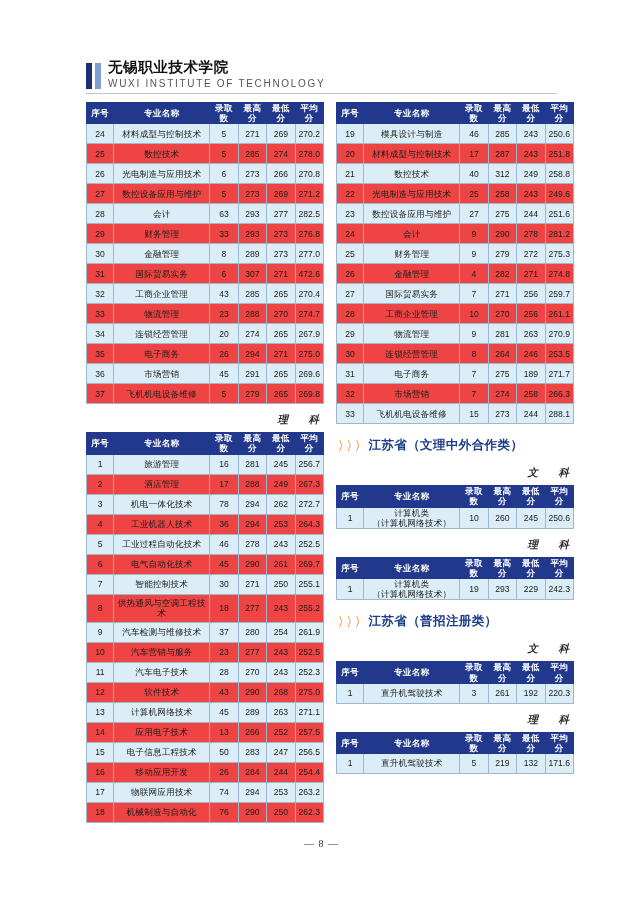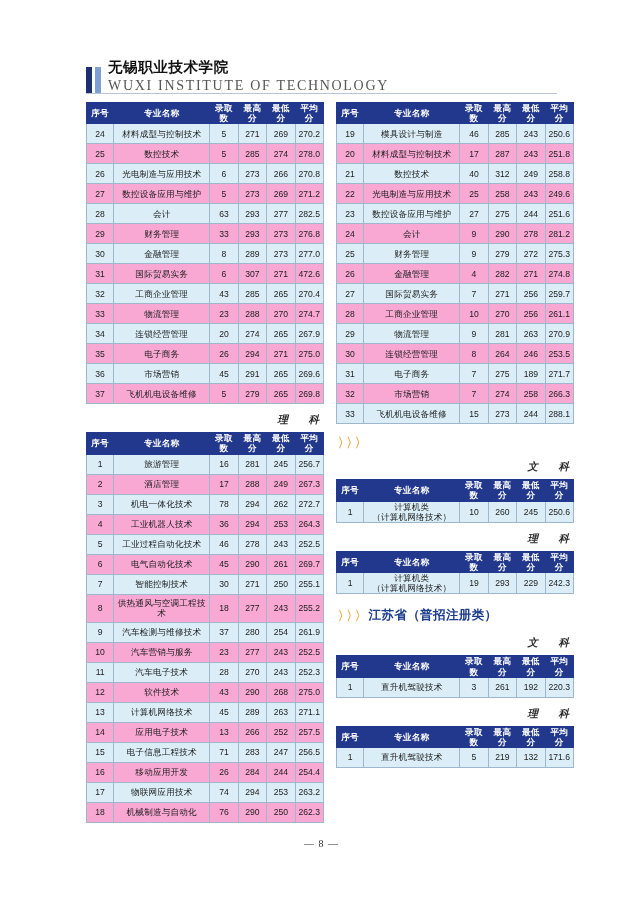--- a/index.html
+++ b/index.html
@@ -46,24 +46,24 @@
 
   .header-text { line-height: 1; }
   .school-cn {
     font-size: 14.5px;
     font-weight: bold;
     letter-spacing: 0.6px;
     color: #111111;
     margin-bottom: 4px;
   }
   .school-en {
-    font-size: 14px;
+    font-size: 10px;
     letter-spacing: 1.7px;
     color: #555555;
-    font-family: Liberation Serif, serif;
+    font-family: Liberation Sans, sans-serif;
   }
   .header-rule {
     position: absolute;
     left: 86px;
     top: 93px;
     width: 471px;
     height: 1px;
     background: #b9c4d8;
   }
 
@@ -79,21 +79,21 @@
     left: 336px;
     top: 102px;
     width: 238px;
   }
 
   
   table.score {
     border-collapse: collapse;
     width: 100%;
     table-layout: fixed;
-    background: #f9a8d4;
+    background: #ef4444;
     padding-left: 11px;
   }
   table.score th,
   table.score td {
     border: 1px solid #9db8cc;
     font-size: 8.6px;
     text-align: center;
     vertical-align: middle;
     padding: 0 1px;
     line-height: 1.18;
@@ -459,21 +459,21 @@
             <td>14</td>
             <td class="name">应用电子技术</td>
             <td>13</td>
             <td>266</td>
             <td>252</td>
             <td>257.5</td>
           </tr>
           <tr class="alt">
             <td>15</td>
             <td class="name">电子信息工程技术</td>
-            <td>71</td>
+            <td>50</td>
             <td>283</td>
             <td>247</td>
             <td>256.5</td>
           </tr>
           <tr>
             <td>16</td>
             <td class="name">移动应用开发</td>
             <td>26</td>
             <td>284</td>
             <td>244</td>
@@ -640,20 +640,21 @@
             <td>15</td>
             <td>273</td>
             <td>244</td>
             <td>288.1</td>
           </tr>
         </tbody>
     </table>
 
     <div class="section-head">
       <span class="chevrons">〉〉〉</span>
+      <span class="section-title">江苏省（文理中外合作类）</span>
     </div>
 
     <div class="subject">文　科</div>
     <table class="score">
       <colgroup>
         <col class="c-no">
           <col class="c-name">
           <col class="c-cnt">
           <col class="c-max">
           <col class="c-min">

